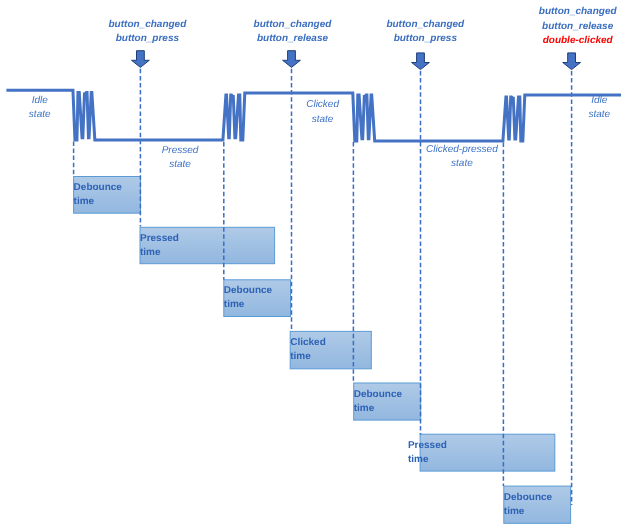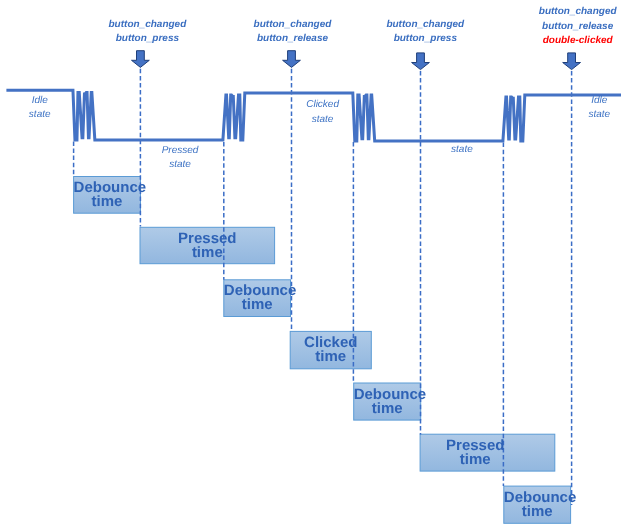--- a/index.html
+++ b/index.html
@@ -8,21 +8,21 @@
        font-family:"Liberation Sans",sans-serif;
        -webkit-font-smoothing:antialiased;text-rendering:geometricPrecision;}
   #stage{position:relative;width:636px;height:530px;}
   #labels{position:absolute;left:0;top:0;width:636px;height:530px;opacity:0.999;}
   svg.layer{position:absolute;left:0;top:0;width:636px;height:530px;}
   .evt{position:absolute;text-align:center;font-weight:bold;font-style:italic;
        font-size:10px;color:#3A6EC0;line-height:14.6px;white-space:nowrap;}
   .evt .red{color:#FF0000;}
   .state{position:absolute;text-align:center;font-style:italic;font-size:10px;
          color:#3E73C4;line-height:14.4px;white-space:nowrap;}
-  .boxlabel{position:absolute;text-align:center;font-weight:bold;font-size:15px;
+  .boxlabel{position:absolute;text-align:left;font-weight:bold;font-size:10px;
             color:#2E62B5;line-height:13.9px;white-space:nowrap;}
 </style>
 </head>
 <body>
 
 <div id="stage">
   <svg class="layer" viewBox="0 0 636 530">
     <defs>
       <linearGradient id="boxgrad" x1="0" y1="0" x2="0" y2="1">
         <stop offset="0" stop-color="#AFCAE7"></stop>
@@ -93,20 +93,21 @@
       </div>
       <div class="state" style="left: 100px; top: 143.7px; width: 160px;">
         <div>Pressed</div>
         <div>state</div>
       </div>
       <div class="state" style="left: 242.6px; top: 98.1px; width: 160px;">
         <div>Clicked</div>
         <div>state</div>
       </div>
       <div class="state" style="left: 381.9px; top: 142.7px; width: 160px;">
+        <div>Clicked-pressed</div>
         <div>state</div>
       </div>
       <div class="state" style="left: 519.3px; top: 93.8px; width: 160px;">
         <div>Idle</div>
         <div>state</div>
       </div>
       <div class="evt" style="left: 57.4px; top: 17.6px; width: 180px;">
         <div>button_changed</div>
         <div>button_press</div>
       </div>

